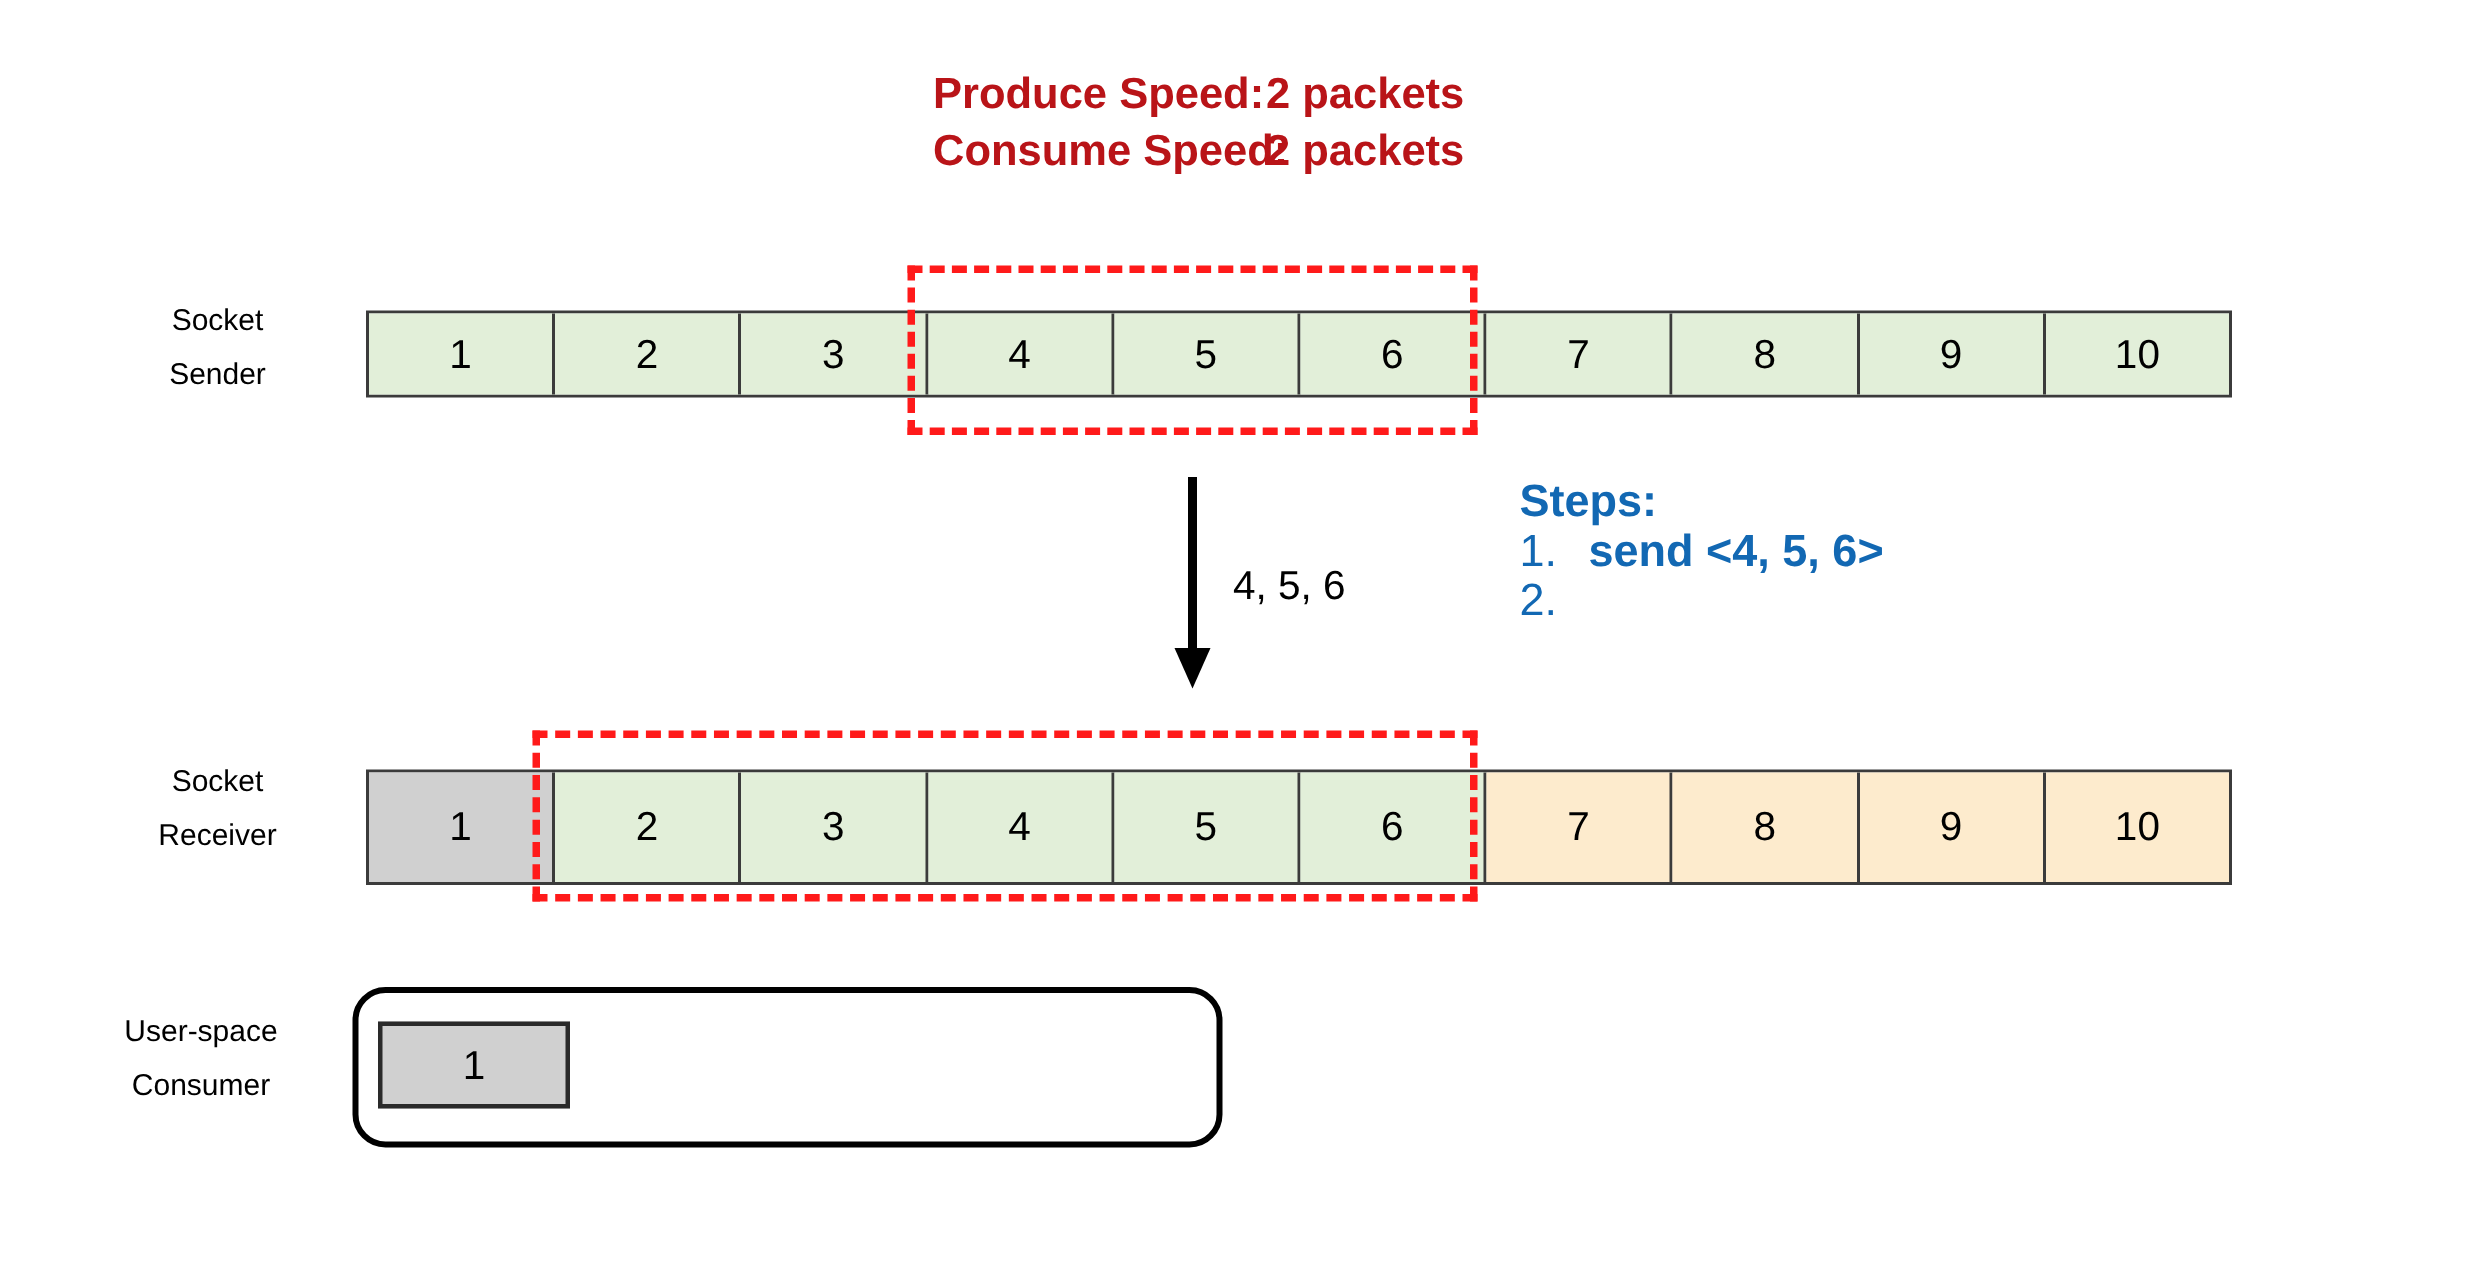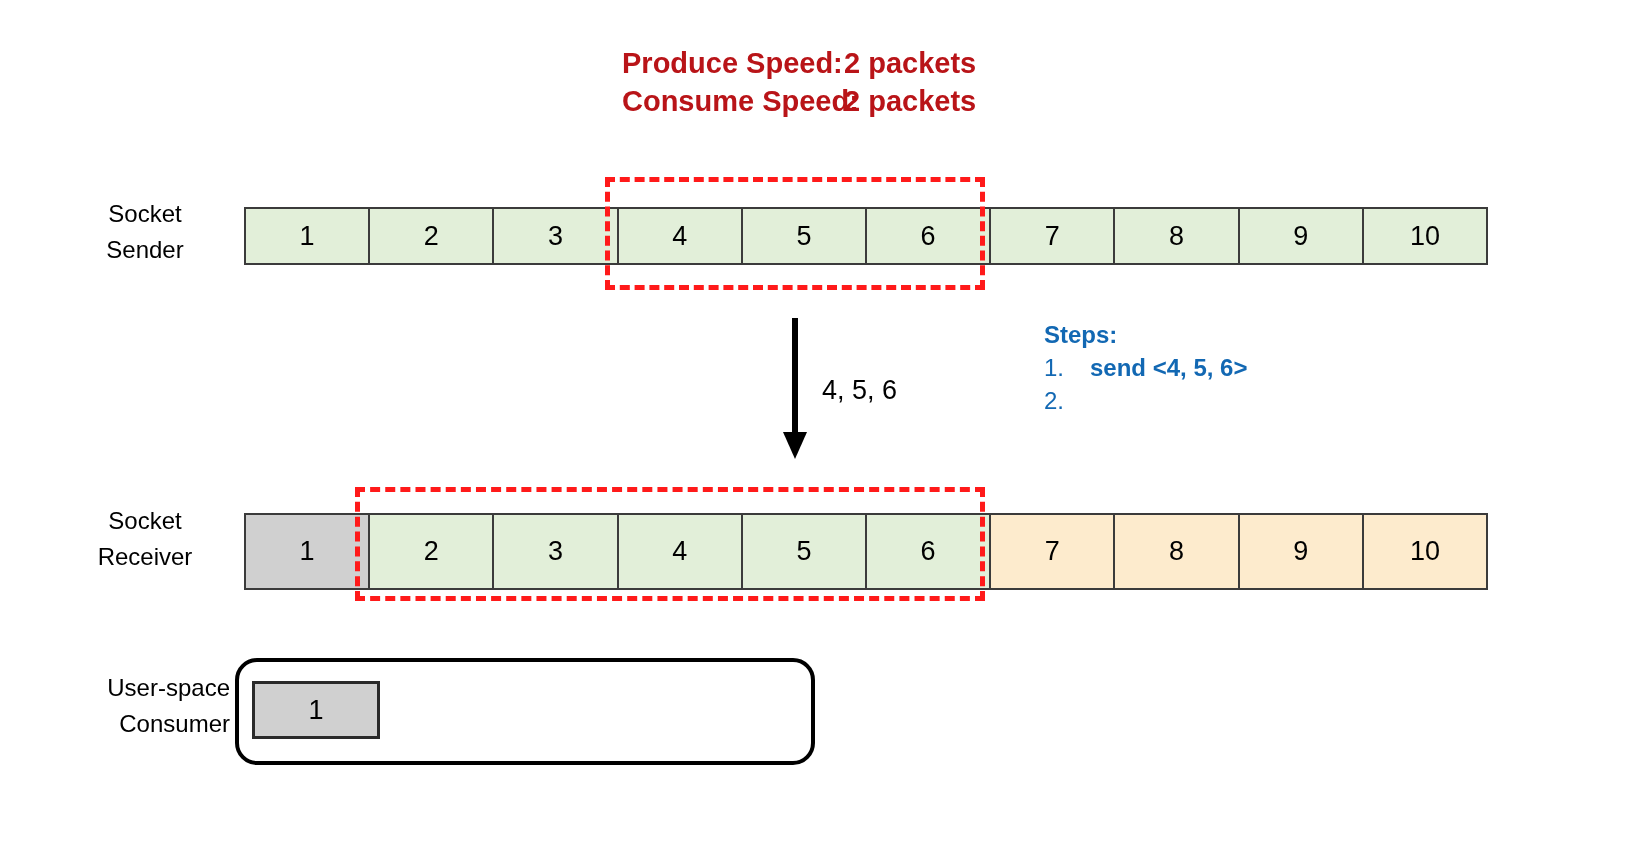--- a/index.html
+++ b/index.html
@@ -40,28 +40,28 @@
   }
   .speed-label { display: inline-block; }
   .speed-value { display: inline-block; }
   .speed-row.produce .speed-label { width: 222px; }
   .speed-row.consume .speed-label { width: 222px; }
 
   
   .row-label {
     position: absolute;
     text-align: center;
-    font-size: 24px;
+    font-size: 20px;
     line-height: 36px;
     color: #000000;
     white-space: pre-line;
   }
   #label-sender   { left: 60px; top: 196px;  width: 170px; }
   #label-receiver { left: 60px; top: 503px;  width: 170px; }
-  #label-consumer { left: 38px; top: 670px;  width: 192px; text-align: right; }
+  #label-consumer { left: 38px; top: 670px;  width: 192px; }
 
   
   .packet-row {
     position: absolute;
     display: flex;
     flex-direction: row;
     border: 2px solid #3B3B3B;
     box-sizing: border-box;
   }
   #row-sender   { left: 244px; top: 207px; width: 1244px; height: 58px; }
@@ -110,24 +110,23 @@
     white-space: nowrap;
     text-align: center;
   }
 
   
   .steps {
     position: absolute;
     left: 1013px;
     top: 318px;
     color: #1268B3;
-    font-size: 24px;
+    font-size: 30px;
     line-height: 33px;
     white-space: nowrap;
-    margin-left: 31px;
   }
   .steps-title { font-weight: bold; }
   .step-item { display: flex; flex-direction: row; }
   .step-num  { width: 46px; display: inline-block; }
   .step-text { display: inline-block; font-weight: bold; }
 
   
   #consumer-box {
     position: absolute;
     left: 235px;

